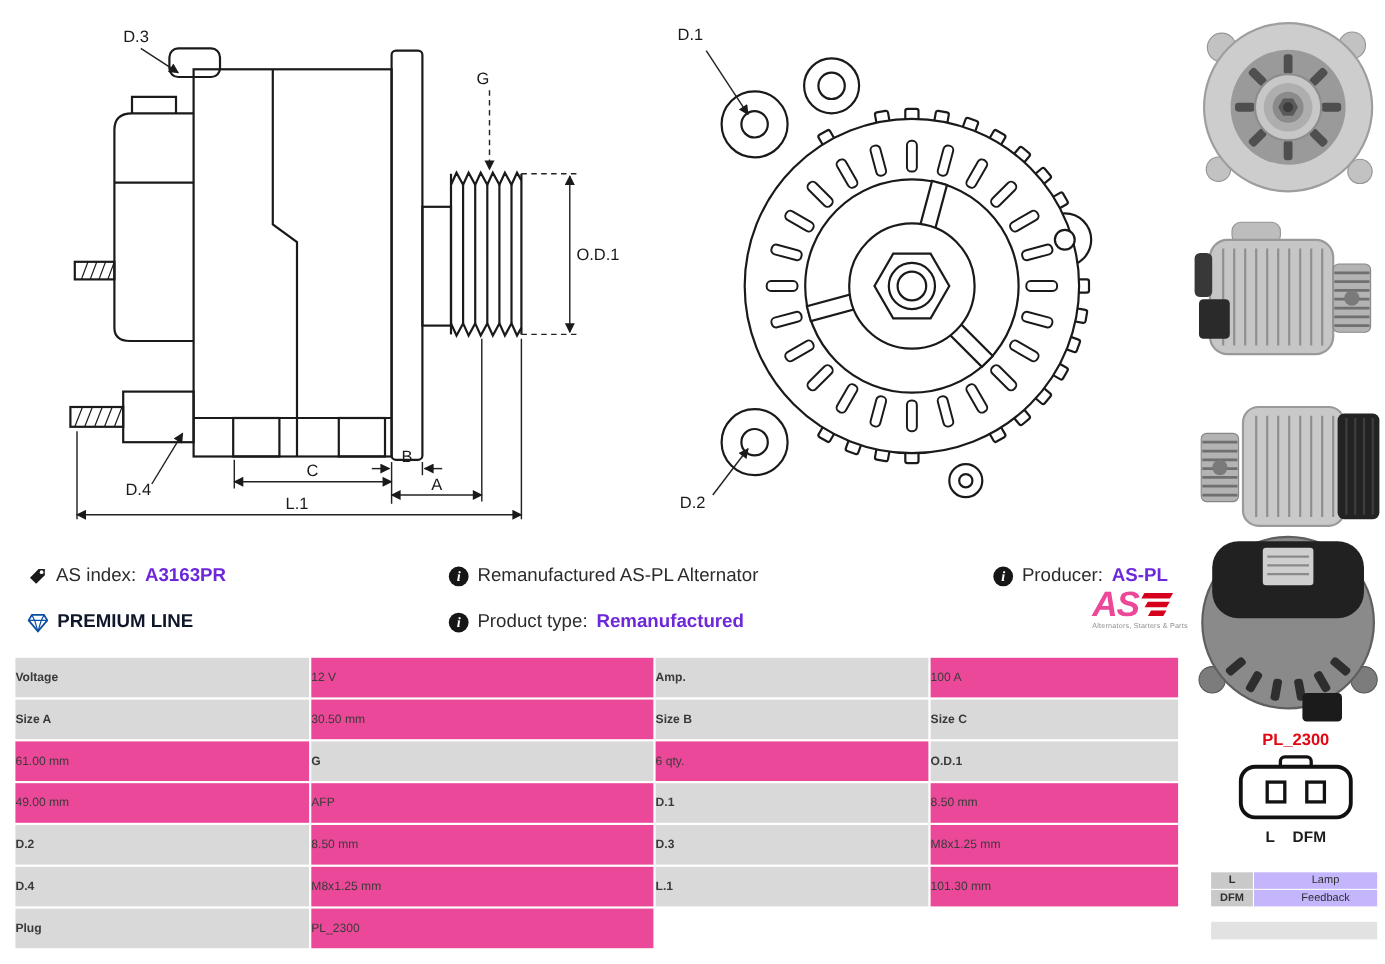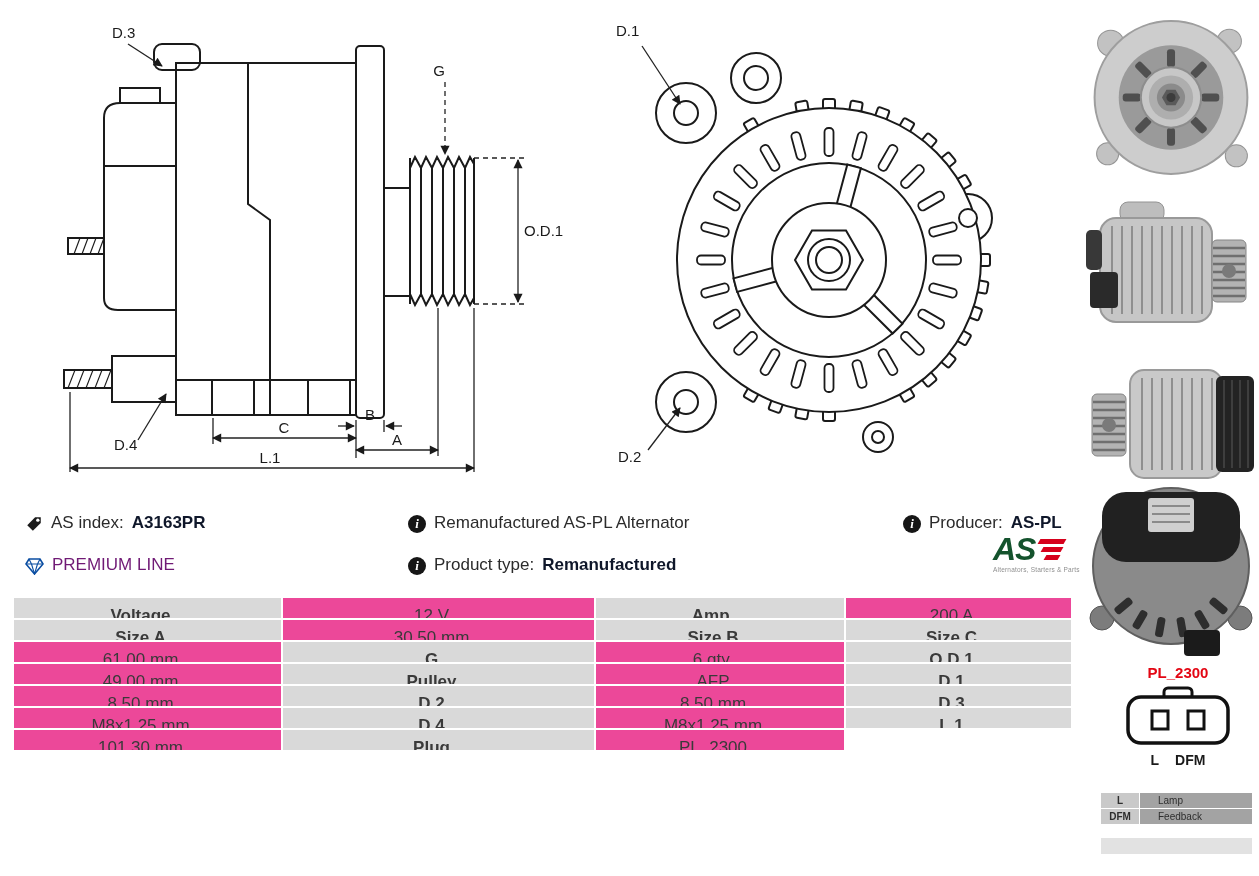--- a/index.html
+++ b/index.html
@@ -4,55 +4,55 @@
 <style>
   html,body { margin:0; padding:0; background:#fff; font-family:"Liberation Sans",sans-serif; }
   .page { position:relative; width:1259px; height:876px; background:#fff; overflow:hidden; }
   svg { font-family:"Liberation Sans",sans-serif; }
   svg text { fill:#1a1a1a; font-size:15px; }
 
   .abs { position:absolute; }
 
   
   .meta-item { position:absolute; display:flex; align-items:flex-end; gap:8px; font-size:17px; color:#2b2b2b; white-space:nowrap; height:24px; }
-  .meta-item b { color:#0f172a; }
-  .premium-txt { color:#701a75; font-weight:400; }
+  .meta-item b { color:#6d28d9; }
+  .premium-txt { color:#0f172a; font-weight:700; }
   .green-val { color:#1e7e1e; font-weight:700;margin-top:48px; }
   .info-icon { display:inline-block; width:18px; height:18px; border-radius:50%; background:#161616; color:#fff;
                font-family:"Liberation Serif",serif; font-style:italic; font-weight:700; font-size:13px;
                text-align:center; line-height:18px; flex:0 0 18px; }
 
   
   .logo-box { position:absolute; left:993px; top:534px; width:100px; }
   .logo-row { display:flex; align-items:flex-end; gap:4px; }
-  .logo-as { color:#14532d; font-weight:700; font-style:italic; font-size:32px; line-height:30px; letter-spacing:-1px; }
+  .logo-as { color:#ec4899; font-weight:700; font-style:italic; font-size:32px; line-height:30px; letter-spacing:-1px; }
   .logo-stripes { display:flex; flex-direction:column; gap:3px; padding-bottom:4px; }
   .logo-stripes i { display:block; height:5px; background:#d6001c; transform:skewX(-30deg); }
   .logo-stripes i:nth-child(1){ width:26px; } .logo-stripes i:nth-child(2){ width:20px; margin-left:3px; } .logo-stripes i:nth-child(3){ width:14px; margin-left:6px; }
   .logo-caption { margin-top:2px; font-size:6.5px; color:#8f8f8f; white-space:nowrap; letter-spacing:.2px; }
 
   
   .spec-table { position:absolute; left:14px; top:598px; display:grid;
                 grid-template-columns:267px 311px 248px 225px; gap:2px; background:#fff; }
-  .cell { height:20px; line-height:36px; text-align:center; padding-right:14px; font-size:17px; color:#3a3a3a; overflow:hidden; }
+  .cell { height:36px; line-height:36px; text-align:left; padding-right:14px; font-size:11px; color:#3a3a3a; overflow:hidden; }
   .cell.lbl { background:#d9d9d9; font-weight:700; }
   .cell.val { background:#ec4899; font-weight:400; }
 
   
   .photo { position:absolute; left:1085px; width:172px; }
 
   
   .plug-title { position:absolute; left:1108px; top:664px; width:140px; text-align:center;
                 color:#e30613; font-weight:700; font-size:15px; }
   .plug-svg { position:absolute; left:1120px; top:686px; }
   .plug-pins { position:absolute; left:1120px; top:752px; width:116px; display:flex; justify-content:center; gap:16px;
                font-weight:700; font-size:14px; color:#1a1a1a; }
   .plug-legend { position:absolute; left:1101px; top:793px; display:grid; grid-template-columns:38px 112px; gap:1px; background:#fff; }
   .plug-legend .pl-pin  { background:#c9c9c9; font-weight:700; font-size:10px; line-height:15px; text-align:center; color:#2e2e2e; }
-  .plug-legend .pl-desc { background:#a3a3a3; font-size:10px; line-height:15px; padding-left:18px; color:#2e2e2e; }
+  .plug-legend .pl-desc { background:#c4b5fd; font-size:10px; line-height:15px; padding-left:18px; color:#2e2e2e;text-align:center; }
   .plug-bar { position:absolute; left:1101px; top:838px; width:151px; height:16px; background:#e2e2e2; }
 </style>
 </head>
 <body>
 
 <div class="page">
 
   <svg class="abs" style="left:8px; top:8px;" width="560" height="470" viewBox="0 0 560 470">
     <defs>
       <marker id="arA" viewBox="0 0 10 10" refX="9" refY="5" markerWidth="9" markerHeight="7" orient="auto-start-reverse">
@@ -386,34 +386,33 @@
           <i></i>
         </span>
     </div>
     <div class="logo-caption">Alternators, Starters &amp; Parts</div>
   </div>
 
   <div class="spec-table">
     <div class="cell lbl">Voltage</div>
     <div class="cell val">12 V</div>
     <div class="cell lbl">Amp.</div>
-    <div class="cell val">200 A</div>
+    <div class="cell val">100 A</div>
 
     <div class="cell lbl">Size A</div>
     <div class="cell val">30.50 mm</div>
     <div class="cell lbl">Size B</div>
 
     <div class="cell lbl">Size C</div>
     <div class="cell val">61.00 mm</div>
     <div class="cell lbl">G</div>
     <div class="cell val">6 qty.</div>
 
     <div class="cell lbl">O.D.1</div>
     <div class="cell val">49.00 mm</div>
-    <div class="cell lbl">Pulley</div>
     <div class="cell val">AFP</div>
 
     <div class="cell lbl">D.1</div>
     <div class="cell val">8.50 mm</div>
     <div class="cell lbl">D.2</div>
     <div class="cell val">8.50 mm</div>
 
     <div class="cell lbl">D.3</div>
     <div class="cell val">M8x1.25 mm</div>
     <div class="cell lbl">D.4</div>

